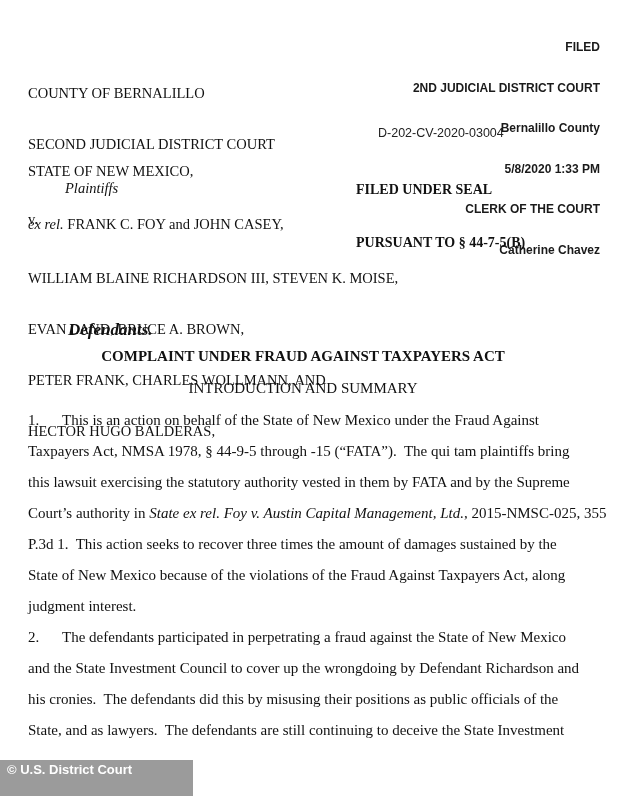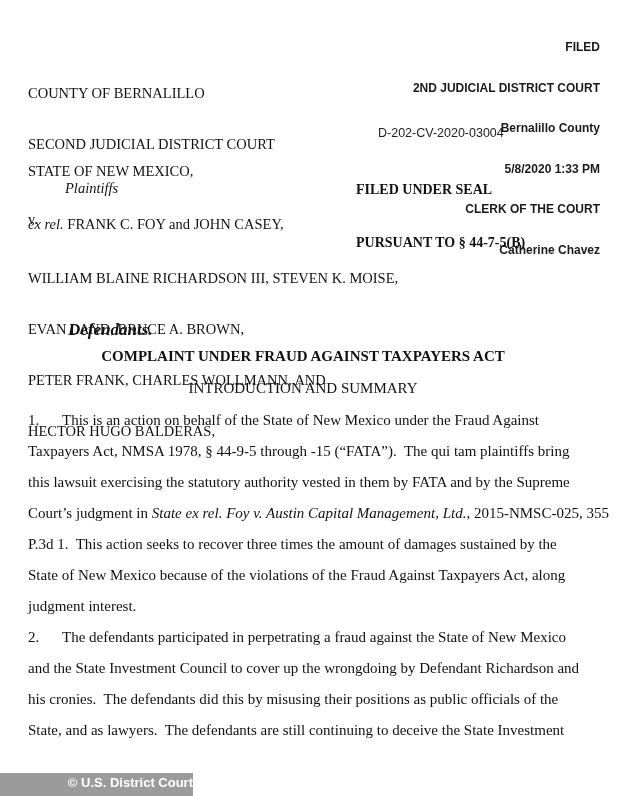--- a/index.html
+++ b/index.html
@@ -123,30 +123,29 @@
   .pnum {
     display: inline-block;
     width: 34px;
   }
 
   
   .footer-credit {
     left: 0;
     bottom: 0;
     width: 186px;
-    height: 23px;
+    height: 36px;
     background: #9b9b9b;
     color: #ffffff;
     font-family: "Liberation Sans", "DejaVu Sans", sans-serif;
     font-weight: bold;
     font-size: 13px;
     line-height: 20px;
     padding-left: 7px;
     white-space: pre;
-    text-align: right;
   }
 </style>
 </head>
 <body>
 
 <div class="page">
 
   <div class="abs stamp">
     <div>FILED</div>
     <div>2ND JUDICIAL DISTRICT COURT</div>
@@ -187,21 +186,21 @@
   <div class="abs defendants-label it">Defendants.</div>
 
   <div class="abs doc-title">COMPLAINT UNDER FRAUD AGAINST TAXPAYERS ACT</div>
 
   <div class="abs intro-heading">INTRODUCTION AND SUMMARY</div>
 
   <div class="abs body-text">
     <div class="body-line"><span class="pnum">1.</span><span>This is an action on behalf of the State of New Mexico under the Fraud Against</span></div>
     <div class="body-line">Taxpayers Act, NMSA 1978, § 44-9-5 through -15 (“FATA”).  The qui tam plaintiffs bring</div>
     <div class="body-line">this lawsuit exercising the statutory authority vested in them by FATA and by the Supreme</div>
-    <div class="body-line"><span>Court’s judgment in </span><span class="it">State ex rel. Foy v. Austin Capital Management, Ltd.</span><span>, 2015-NMSC-025, 355</span></div>
+    <div class="body-line"><span>Court’s authority in </span><span class="it">State ex rel. Foy v. Austin Capital Management, Ltd.</span><span>, 2015-NMSC-025, 355</span></div>
     <div class="body-line">P.3d 1.  This action seeks to recover three times the amount of damages sustained by the</div>
     <div class="body-line">State of New Mexico because of the violations of the Fraud Against Taxpayers Act, along</div>
     <div class="body-line">judgment interest.</div>
     <div class="body-line"><span class="pnum">2.</span><span>The defendants participated in perpetrating a fraud against the State of New Mexico</span></div>
     <div class="body-line">and the State Investment Council to cover up the wrongdoing by Defendant Richardson and</div>
     <div class="body-line">his cronies.  The defendants did this by misusing their positions as public officials of the</div>
     <div class="body-line">State, and as lawyers.  The defendants are still continuing to deceive the State Investment</div>
   </div>
 
   <div class="abs footer-credit">© U.S. District Court</div>

